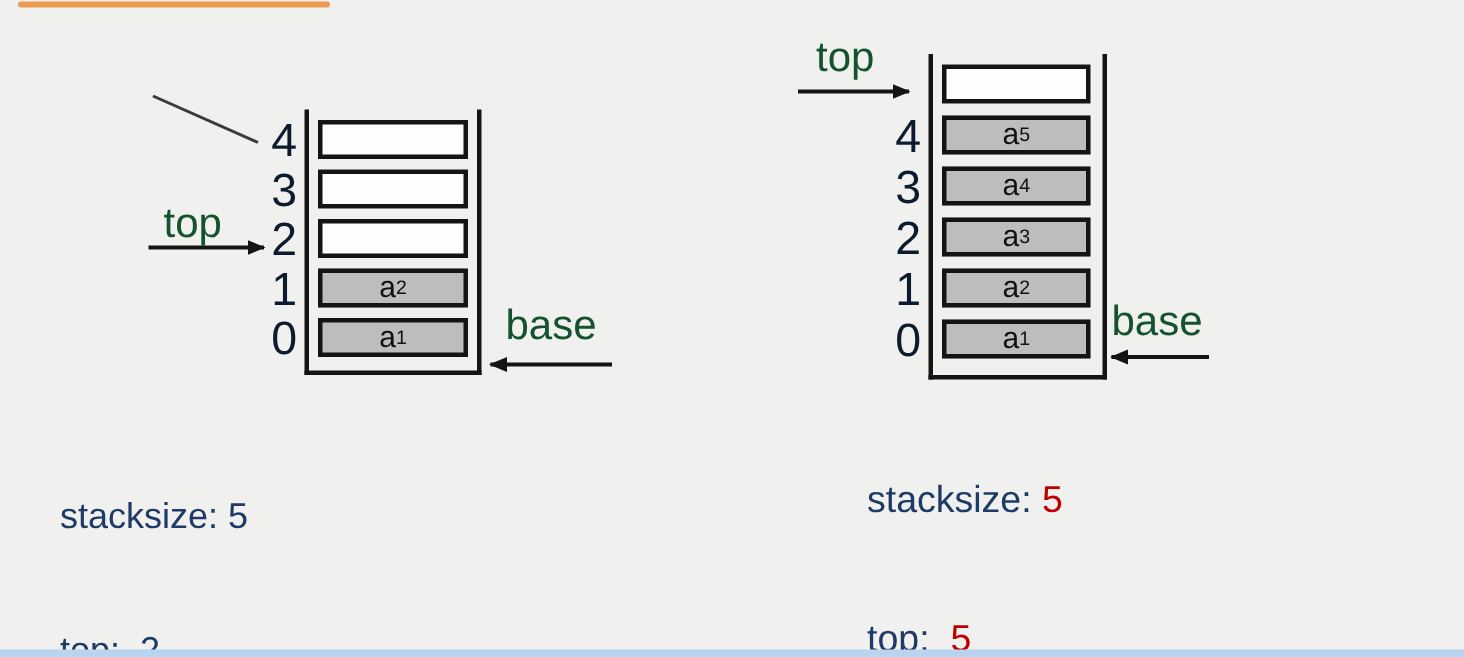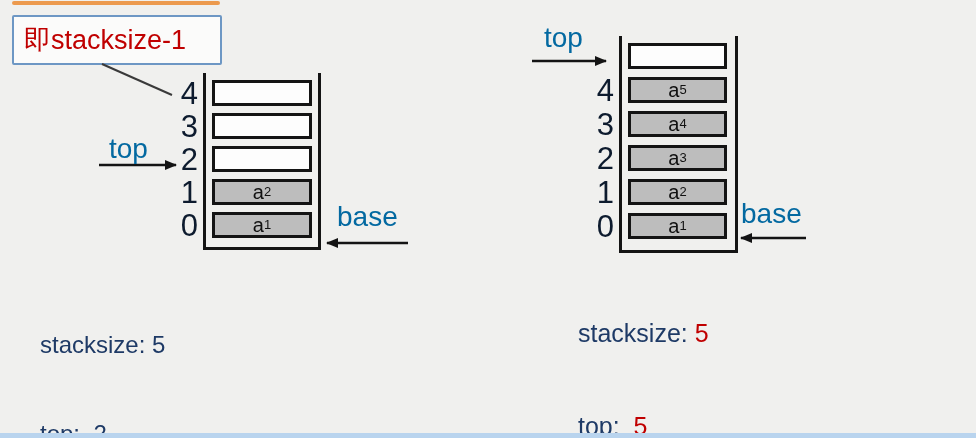--- a/index.html
+++ b/index.html
@@ -60,21 +60,21 @@
   .idx{
     position:absolute;
     width:40px;height:28px;
     text-align:right;
     font-size:31px;line-height:28px;
     color:#0d1b2e;
   }
 
   .ptr-label{
     position:absolute;
-    font-size:28px;color:#0369a1;
+    font-size:28px;color:#14532d;
     white-space:nowrap;
   }
 
   
   .info{
     position:absolute;
     color:#1e3a66;
     white-space:pre;
   }
   #left-info{left:40px;top:272px;font-size:24px;}
@@ -89,23 +89,20 @@
 
   #overlay{left:0;top:0;pointer-events:none;}
 </style>
 </head>
 <body>
 
 <div id="stage">
 
   <div class="abs" id="orange-tab"></div>
 
-  <div class="abs" id="annotation-box">
-    <span class="ann-text">即stacksize-1</span>
-  </div>
 
   <svg id="overlay" class="abs" width="976" height="438" viewBox="0 0 976 438">
     <defs>
       <marker id="ah" markerUnits="userSpaceOnUse" markerWidth="13" markerHeight="11" refX="11" refY="5" orient="auto">
         <polygon points="0,0 12,5 0,10" fill="#141414"></polygon>
       </marker>
     </defs>
     <line x1="102" y1="64" x2="172" y2="95" stroke="#3a3a3a" stroke-width="2"></line>
     <line x1="99" y1="165" x2="176" y2="165" stroke="#141414" stroke-width="2.6" marker-end="url(#ah)"></line>
     <line x1="408" y1="243" x2="327" y2="243" stroke="#141414" stroke-width="2.6" marker-end="url(#ah)"></line>

